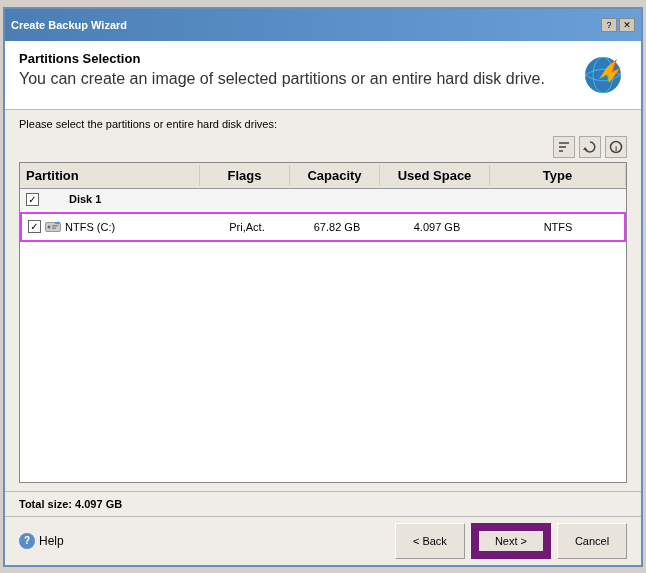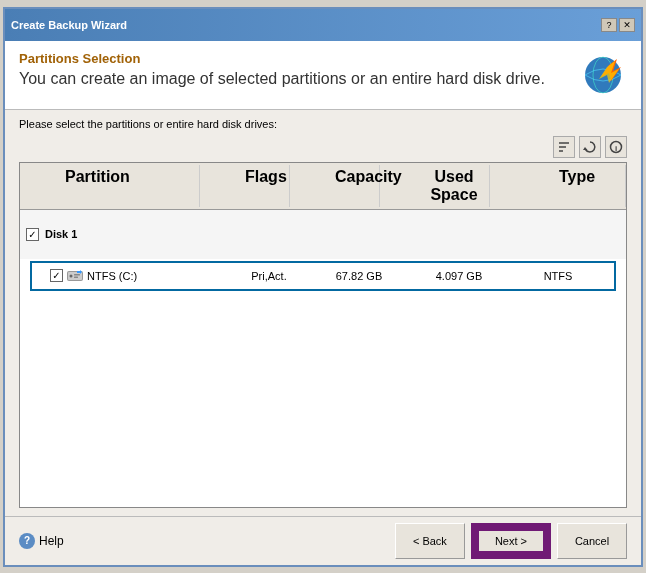--- a/index.html
+++ b/index.html
@@ -57,21 +57,21 @@
       padding: 10px 14px;
       display: flex;
       align-items: flex-start;
       justify-content: space-between;
       border-bottom: 1px solid #bbb;
       flex-shrink: 0;
     }
     .header-text h2 {
       font-size: 13px;
       font-weight: bold;
-      color: #a16207;
+      color: #000000;
       margin-bottom: 4px;
     }
     .header-text p {
       font-size: 16px;
       color: #333;
     }
     .header-icon {
       width: 48px;
       height: 48px;
       display: flex;
@@ -122,51 +122,51 @@
     }
     .table-header {
       display: grid;
       grid-template-columns: 180px 90px 90px 110px auto;
       background: #e8e4dc;
       border-bottom: 1px solid #999;
       padding: 2px 0;
     }
     .table-header-cell {
       padding: 3px 6px;
-      font-size: 16px;
+      font-size: 13px;
       font-weight: bold;
       color: #000;
       border-right: 1px solid #ccc;
       text-align: center;
-      margin-left: 39px;
     }
     .table-header-cell:first-child {
       text-align: left;
     }
     .table-body {
       flex: 1;
       overflow-y: auto;
     }
     .disk-row {
       display: flex;
       align-items: center;
-      padding: 18px 6px;
+      padding: 4px 6px;
       background: #f5f5f5;
+      gap: 24px;
     }
     .disk-label {
       font-size: 11px;
       font-weight: bold;
     }
     .partition-row {
       display: grid;
       grid-template-columns: 180px 90px 90px 110px auto;
       align-items: center;
-      padding: 3px 12px;
-      border: 2px solid #0369a1;
-      margin: 2px 10px;
+      padding: 3px 0;
+      border: 2px solid #d946ef;
+      margin: 2px 0;
     }
     .partition-cell {
       padding: 2px 6px;
       font-size: 11px;
       text-align: center;
     }
     .partition-cell:first-child {
       display: flex;
       align-items: center;
       gap: 4px;
@@ -338,20 +338,24 @@
           </div>
           <div class="partition-cell">Pri,Act.</div>
           <div class="partition-cell">67.82 GB</div>
           <div class="partition-cell">4.097 GB</div>
           <div class="partition-cell">NTFS</div>
         </div>
       </div>
     </div>
   </div>
 
+  <div class="footer-bar">
+    <span>Total size:</span>
+    <span>4.097 GB</span>
+  </div>
 
   <div class="bottom-bar">
     <div class="help-section">
       <div class="help-icon">?</div>
       <span>Help</span>
     </div>
     <div class="nav-buttons">
       <button class="nav-btn">&lt; Back</button>
       <button class="nav-btn next-btn">Next &gt;</button>
       <button class="nav-btn">Cancel</button>

